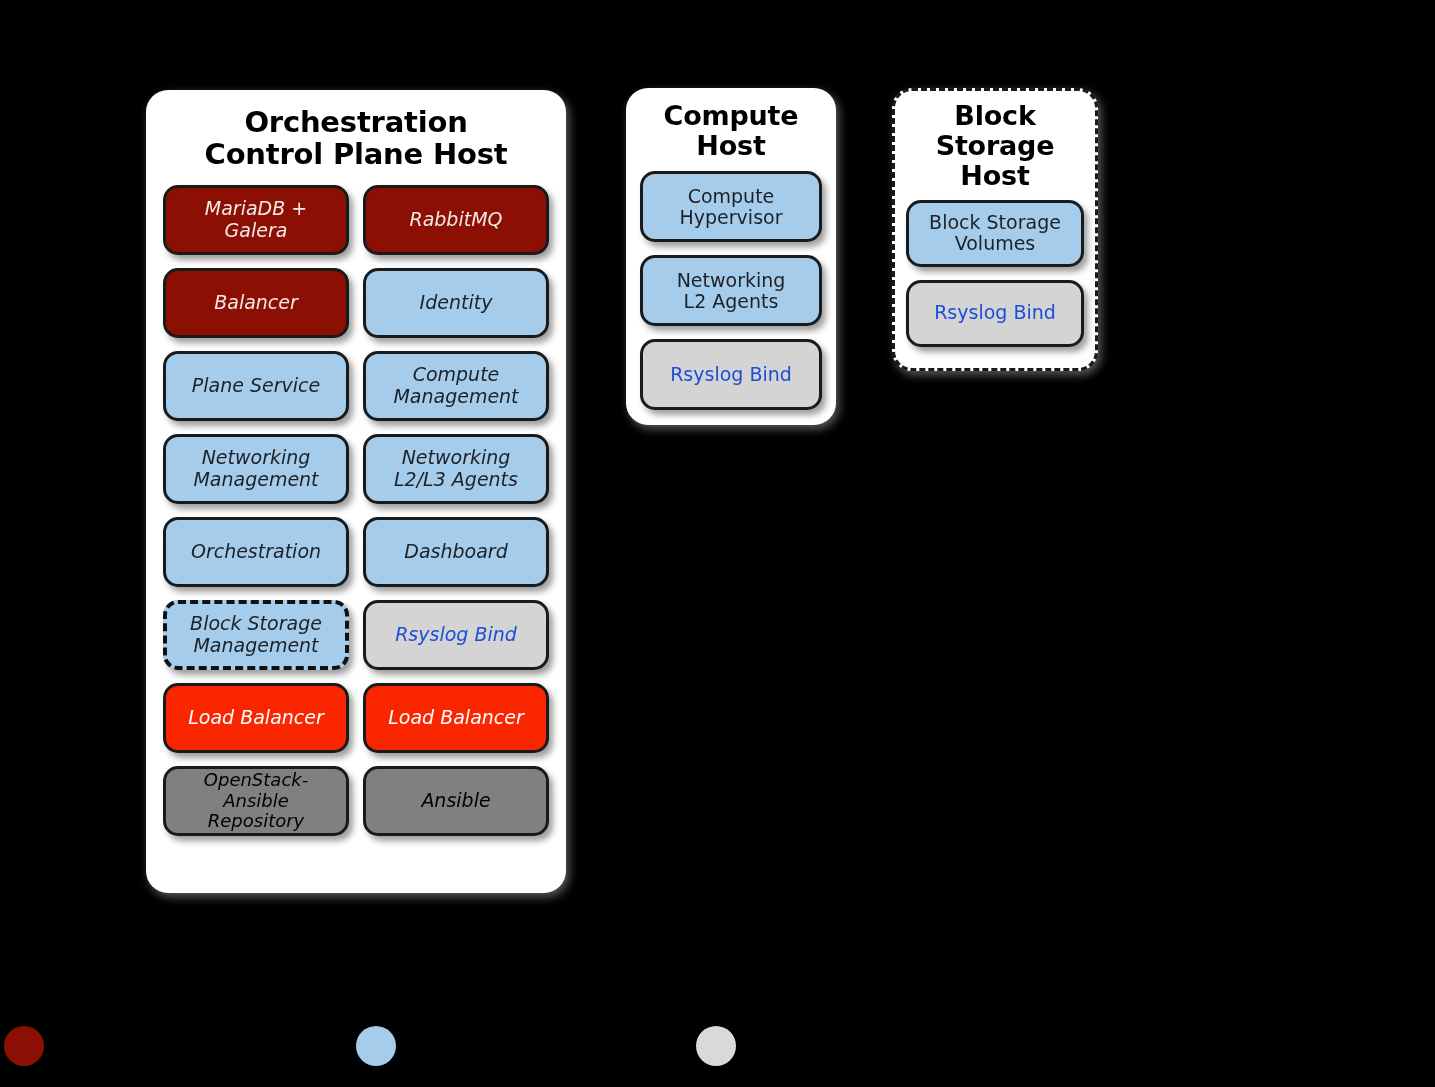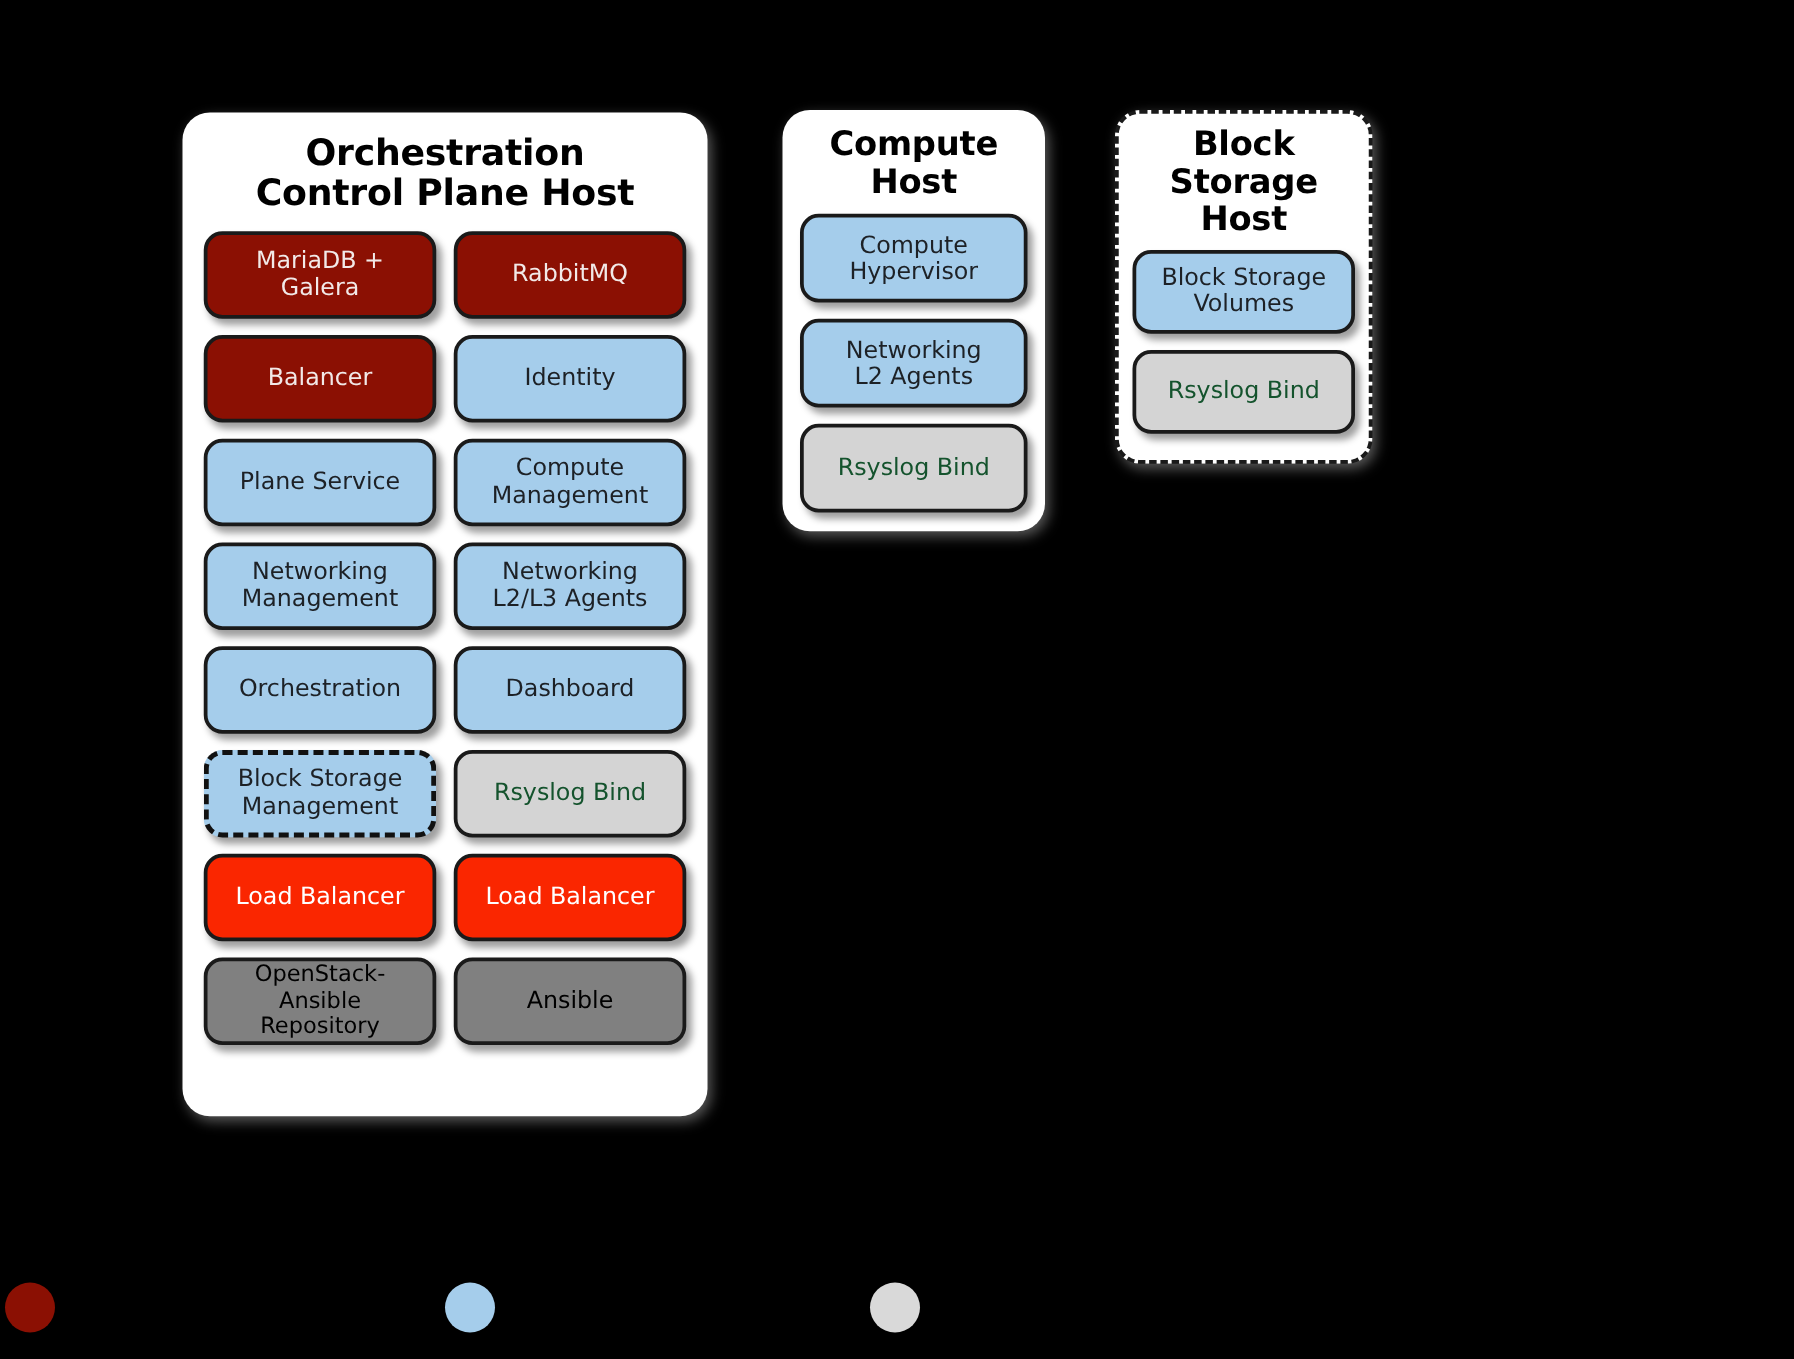--- a/index.html
+++ b/index.html
@@ -84,20 +84,21 @@
     margin-bottom: 8px;
   }
 
   
   .svc-grid {
     display: grid;
     grid-template-columns: repeat(2, 186px);
     column-gap: 14px;
     row-gap: 14px;
     justify-content: center;
+    font-style: italic;
   }
   .svc-col {
     display: flex;
     flex-direction: column;
     align-items: center;
     row-gap: 13px;
   }
 
   
   .svc {
@@ -110,21 +111,21 @@
     text-align: center;
     line-height: 1.13;
     font-size: 19px;
     padding: 4px 6px;
     box-shadow: 4px 5px 6px rgba(0,0,0,0.38);
   }
 
   
   .svc.maroon  { background: #8B1003; color: #f2e9e8; }
   .svc.blue    { background: #A5CDEB; color: #1d2126; }
-  .svc.lgray   { background: #D4D4D4; color: #14532d; }
+  .svc.lgray   { background: #D4D4D4; color: #1d4ed8; }
   .svc.red     { background: #FA2600; color: #ffffff; }
   .svc.gray    { background: #808080; color: #000000; }
 
   .svc.dashdot {
     border-style: dashed;
     border-width: 4px;
     border-color: #111111;
   }
 
   

